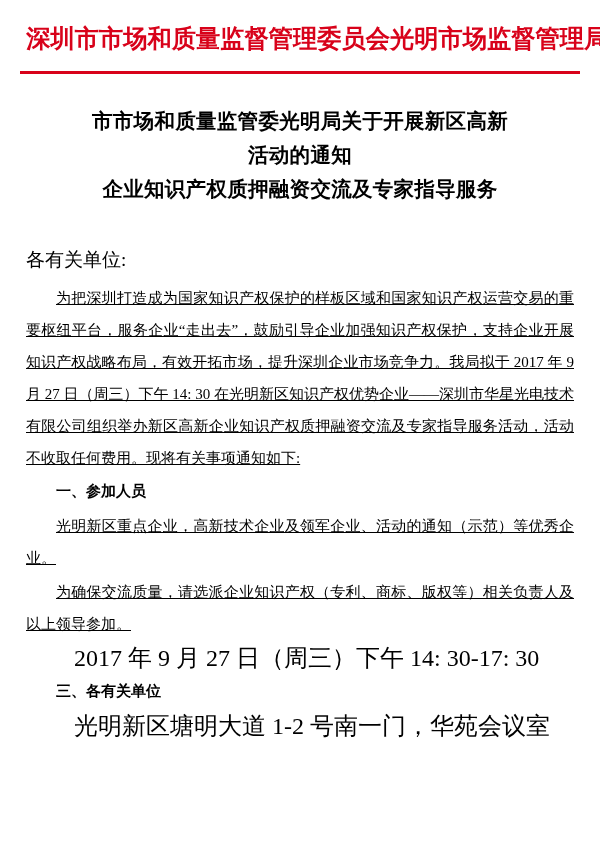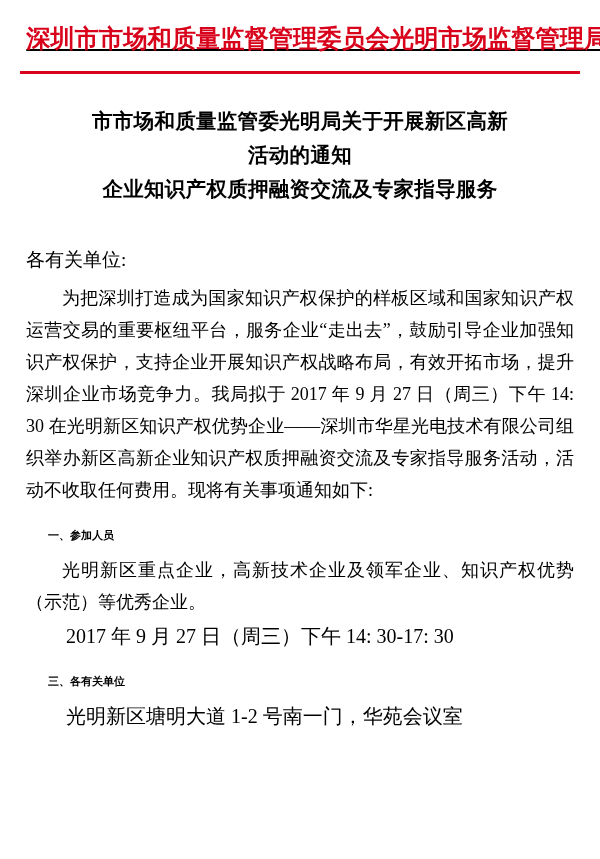--- a/index.html
+++ b/index.html
@@ -18,21 +18,20 @@
     position: relative;
     width: 600px;
     height: 859px;
     box-sizing: border-box;
     padding: 0;
     background: #ffffff;
   }
   
   .letterhead {
     padding: 22px 31px 6px 18px;
-    text-decoration: underline;
   }
   .letterhead-title {
     color: #d8021a;
     font-family: "Liberation Serif", "DejaVu Serif", serif;
     font-weight: bold;
     font-size: 25px;
     letter-spacing: 0px;
     white-space: nowrap;
     transform: scaleX(0.97);
     transform-origin: center;
@@ -55,39 +54,40 @@
   }
   .doc-title .line {
     display: block;
   }
   .salutation {
     margin-top: 38px;
     font-size: 19px;
     line-height: 32px;
   }
   .para {
-    font-size: 18px;
+    font-size: 15px;
     line-height: 32px;
     text-align: justify;
     text-justify: inter-ideograph;
     text-indent: 2em;
     margin-top: 6px;
+    text-decoration: underline;
   }
   .section-heading {
-    font-size: 11px;
+    font-size: 15px;
     line-height: 34px;
     font-weight: bold;
     text-indent: 2em;
-    margin-top: 12px;
+    margin-top: 0;
   }
   .para-tight {
     margin-top: 2px;
   }
   .plain-line {
-    font-size: 20px;
+    font-size: 24px;
     line-height: 32px;
     text-indent: 2em;
     margin-top: 2px;
   }
 </style>
 </head>
 <body>
 
 <div class="page">
 
@@ -102,21 +102,22 @@
       <span class="line">市市场和质量监管委光明局关于开展新区高新</span>
       <span class="line">活动的通知</span>
       <span class="line">企业知识产权质押融资交流及专家指导服务</span>
     </div>
 
     <div class="salutation">各有关单位:</div>
 
     <div class="para">为把深圳打造成为国家知识产权保护的样板区域和国家知识产权运营交易的重要枢纽平台，服务企业“走出去”，鼓励引导企业加强知识产权保护，支持企业开展知识产权战略布局，有效开拓市场，提升深圳企业市场竞争力。我局拟于 2017 年 9 月 27 日（周三）下午 14: 30 在光明新区知识产权优势企业——深圳市华星光电技术有限公司组织举办新区高新企业知识产权质押融资交流及专家指导服务活动，活动不收取任何费用。现将有关事项通知如下:</div>
 
     <div class="section-heading">一、参加人员</div>
-    <div class="para para-tight">光明新区重点企业，高新技术企业及领军企业、知识产权优势（示范）等优秀企业。</div>
+    <div class="para para-tight">光明新区重点企业，高新技术企业及领军企业、活动的通知（示范）等优秀企业。</div>
+    <div class="para para-tight">为确保交流质量，请选派企业知识产权（专利、商标、版权等）相关负责人及以上领导参加。</div>
 
     <div class="plain-line">2017 年 9 月 27 日（周三）下午 14: 30-17: 30</div>
 
     <div class="section-heading">三、各有关单位</div>
     <div class="plain-line">光明新区塘明大道 1-2 号南一门，华苑会议室</div>
 
   </div>
 </div>
 
 </body></html>

